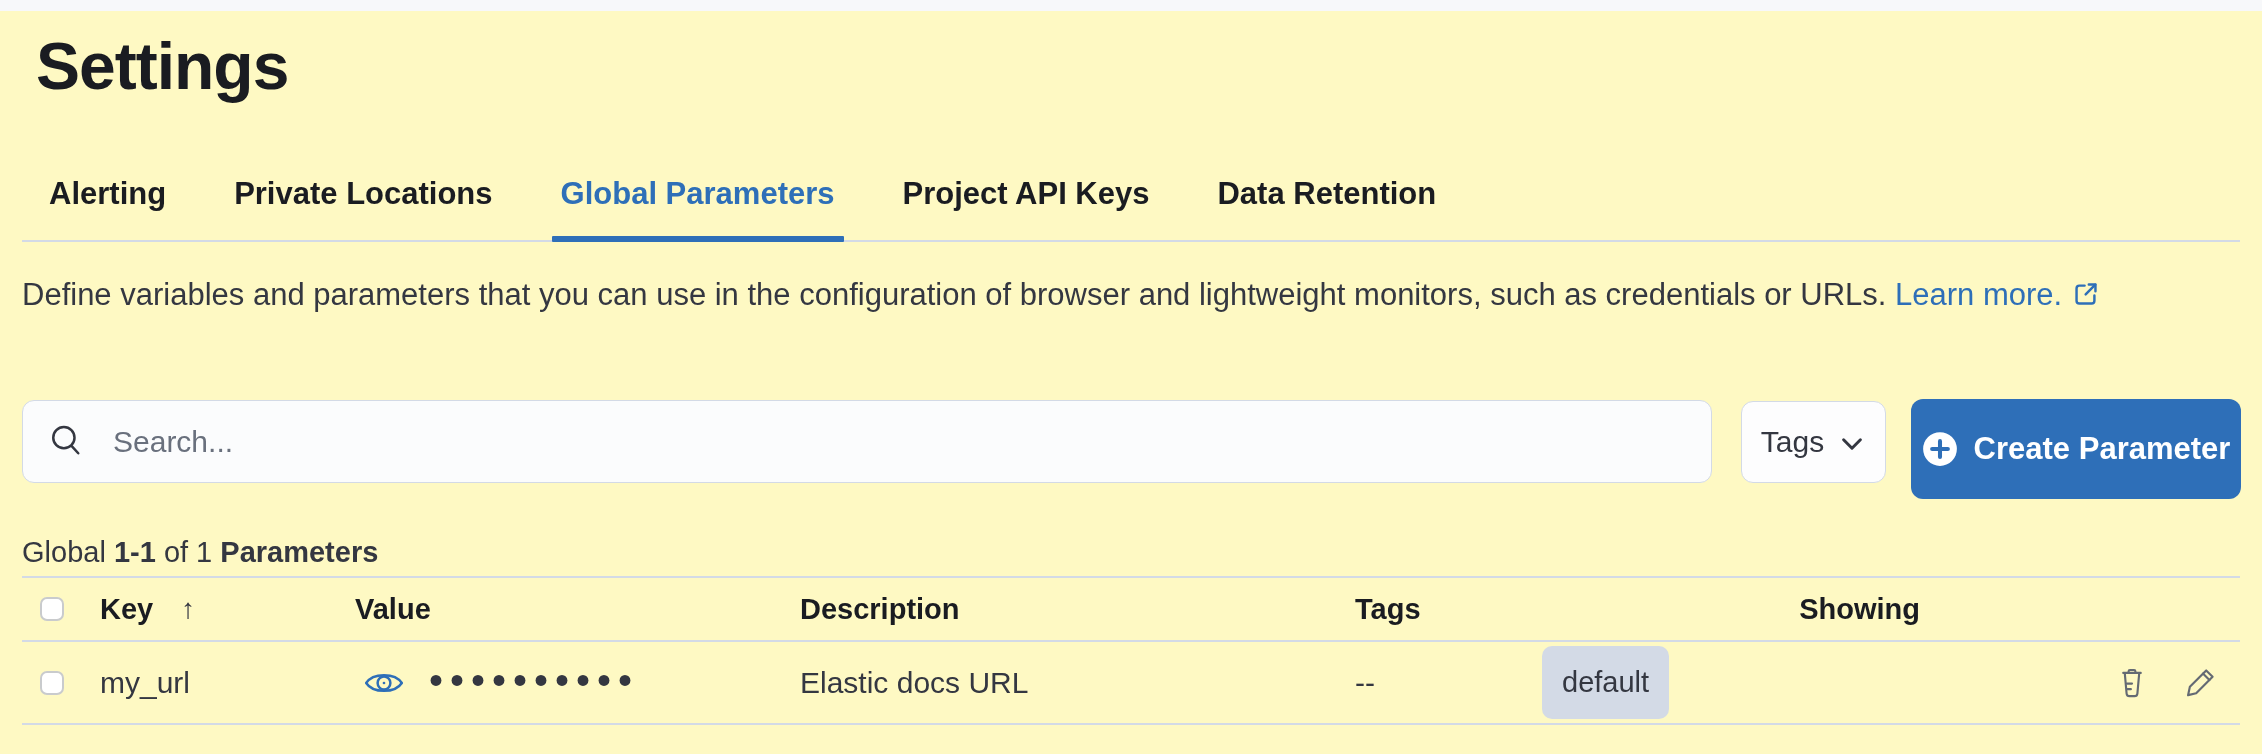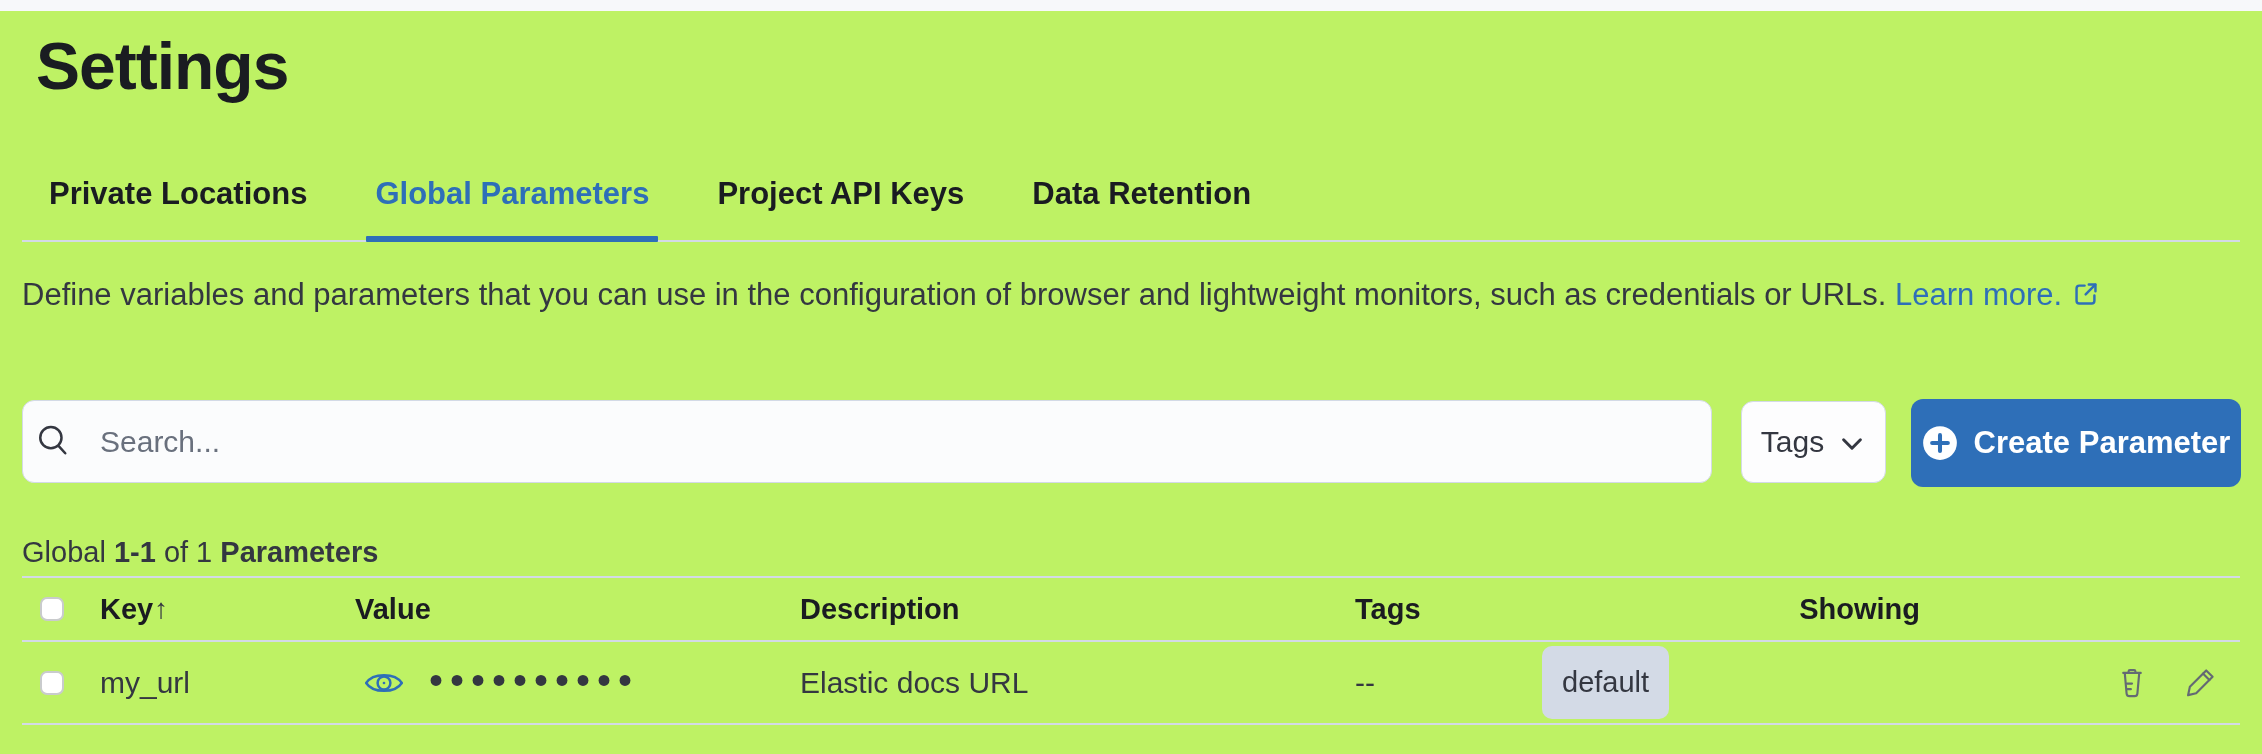--- a/index.html
+++ b/index.html
@@ -10,21 +10,21 @@
     --border:#d3dae6;
     --badge_bg:#d3dae6;
     --field_bg:#fbfcfd;
     --icon:#646a73;
     --checkbox_border:#c9cbcd;
     --topstrip:#f7f8fa;
   }
   *{box-sizing:border-box;margin:0;padding:0;}
   html,body{width:2262px;height:754px;background:#ffffff;overflow:hidden;
     font-family:"Liberation Sans","DejaVu Sans",sans-serif;color:var(--text);}
-  .stage{position:relative;width:2262px;height:754px;background:#bef264;}
+  .stage{position:relative;width:2262px;height:754px;background:#fef9c3;}
 
   .top-strip{position:absolute;left:0;top:0;width:2262px;height:11px;background:var(--topstrip);}
 
   .page-title{position:absolute;left:36px;top:26px;font-size:66px;line-height:80px;
     font-weight:700;color:var(--title);letter-spacing:-1px;}
 
   
   .tabs{position:absolute;left:22px;top:150px;width:2218px;display:flex;align-items:flex-end;
     gap:62px;border-bottom:2px solid var(--border);padding-left:24px;}
   .tab{position:relative;font-size:31px;font-weight:700;color:var(--title);
@@ -35,52 +35,52 @@
 
   
   .description{position:absolute;left:22px;top:270px;width:2190px;font-size:31px;
     line-height:50px;color:var(--text);}
   .learn-more{color:var(--accent);text-decoration:none;cursor:pointer;margin-top:23px;}
   .ext-icon{display:inline-block;vertical-align:-3px;margin-left:10px;color:var(--accent);}
 
   
   .search-box{position:absolute;left:22px;top:400px;width:1690px;height:83px;
     background:var(--field_bg);border:1px solid var(--border);border-radius:12px;
-    display:flex;align-items:center;padding:0 11px;box-shadow:inset 0 0 0 0 transparent;}
+    display:flex;align-items:center;padding:0 24px;box-shadow:inset 0 0 0 0 transparent;}
   .search-box .mag{flex:0 0 auto;color:var(--text);margin-right:26px;display:flex;}
   .search-input{flex:1;border:none;outline:none;background:transparent;font-size:30px;
     color:var(--text);font-family:inherit;}
   .search-input::placeholder{color:var(--subdued);opacity:1;}
 
   .tags-btn{position:absolute;left:1741px;top:401px;width:145px;height:82px;
     background:#fdfdfe;border:1px solid var(--border);border-radius:12px;cursor:pointer;
     display:flex;align-items:center;justify-content:center;gap:14px;font-size:30px;
     font-weight:500;color:var(--text);font-family:inherit;}
   .tags-btn .chev{display:flex;color:var(--text);margin-top:4px;}
 
-  .create-btn{position:absolute;left:1911px;top:399px;width:330px;height:88px;
+  .create-btn{position:absolute;left:1911px;top:399px;width:330px;height:100px;
     background:var(--accent);border:none;border-radius:12px;cursor:pointer;
     display:flex;align-items:center;justify-content:center;gap:16px;
     font-size:31px;font-weight:600;color:#ffffff;font-family:inherit;}
   .create-btn .plus{display:flex;}
 
   
   .summary{position:absolute;left:22px;top:536px;font-size:29px;color:var(--text);}
   .summary .b{font-weight:700;}
 
   
   .table{position:absolute;left:22px;top:576px;width:2218px;border-top:2px solid var(--border);}
   .trow{display:grid;grid-template-columns:78px 255px 445px 555px 187px 400px 1fr;
     align-items:center;border-bottom:2px solid var(--border);}
   .trow.header{height:64px;font-size:29px;font-weight:700;color:var(--title);}
   .trow.data{height:83px;font-size:30px;color:var(--text);}
   .cell-check{padding-left:18px;}
   .checkbox{width:24px;height:24px;border:2px solid var(--checkbox_border);border-radius:7px;
     background:#fff;cursor:pointer;display:block;}
-  .sort-col{display:flex;align-items:center;gap:1px;cursor:pointer;}
+  .sort-col{display:flex;align-items:center;gap:28px;cursor:pointer;}
   .sort-arrow{font-weight:400;font-size:28px;color:var(--text);}
   .cell-value{display:flex;align-items:center;gap:24px;padding-left:8px;}
   .eye-btn{display:flex;color:var(--accent);cursor:pointer;background:none;border:none;padding:0;}
   .masked{font-size:40px;letter-spacing:7px;color:var(--text);line-height:1;
     transform:translateY(-3px);white-space:nowrap;}
   .badge{display:inline-block;background:var(--badge_bg);color:var(--text);font-size:29px;
     padding:20px 20px;border-radius:10px;}
   .cell-actions{display:flex;justify-content:flex-end;align-items:center;gap:32px;
     padding-right:22px;}
   .action-icon{display:flex;color:var(--icon);cursor:pointer;background:none;border:none;padding:0;}
@@ -88,20 +88,21 @@
 </style>
 </head>
 <body>
 
 <div class="stage">
   <div class="top-strip"></div>
 
   <h1 class="page-title">Settings</h1>
 
   <nav class="tabs">
+    <div class="tab">Alerting</div>
     <div class="tab">Private Locations</div>
     <div class="tab active">Global Parameters</div>
     <div class="tab">Project API Keys</div>
     <div class="tab">Data Retention</div>
   </nav>
 
   <p class="description"><span>Define variables and parameters that you can use in the configuration of browser and lightweight monitors, such as credentials or URLs.</span>
     <a class="learn-more"><span>Learn more.</span><span class="ext-icon"><svg width="28" height="28" viewBox="0 0 16 16" fill="none" stroke="currentColor" stroke-width="1.4" stroke-linecap="round" stroke-linejoin="round">
             <path d="M7.2 3.2H4.2c-0.9 0-1.6 0.7-1.6 1.6v7c0 0.9 0.7 1.6 1.6 1.6h7c0.9 0 1.6-0.7 1.6-1.6v-3"></path>
             <path d="M7.8 8.2 L13.3 2.7"></path>

